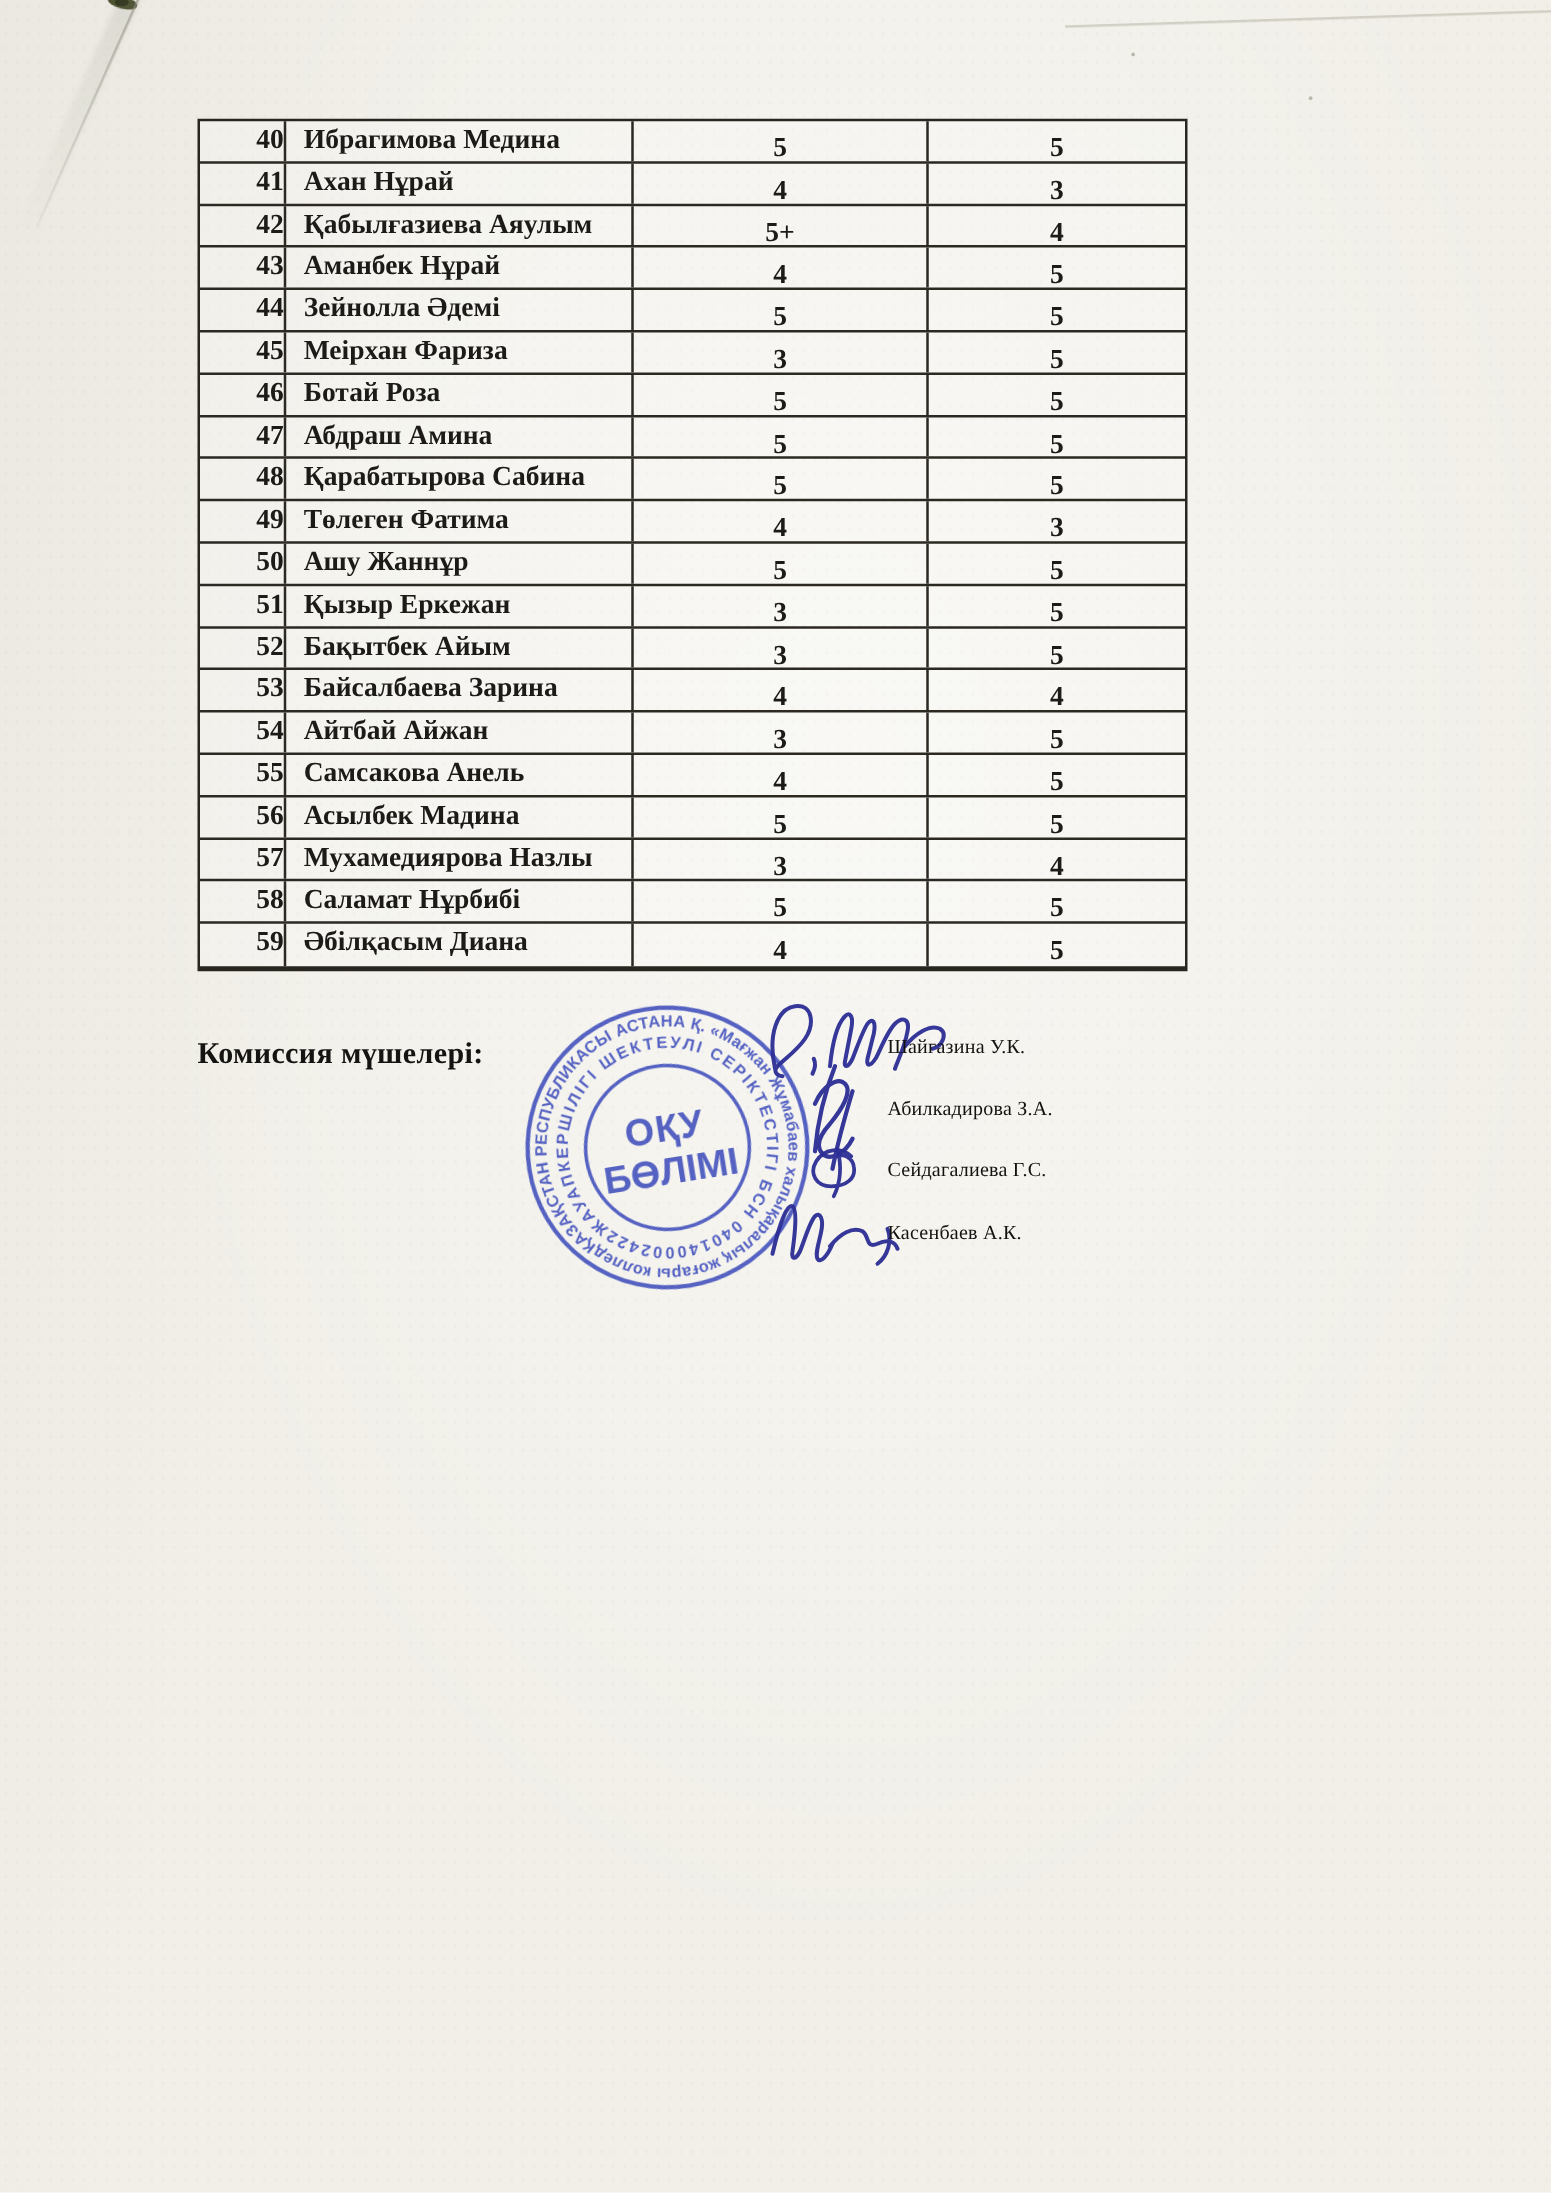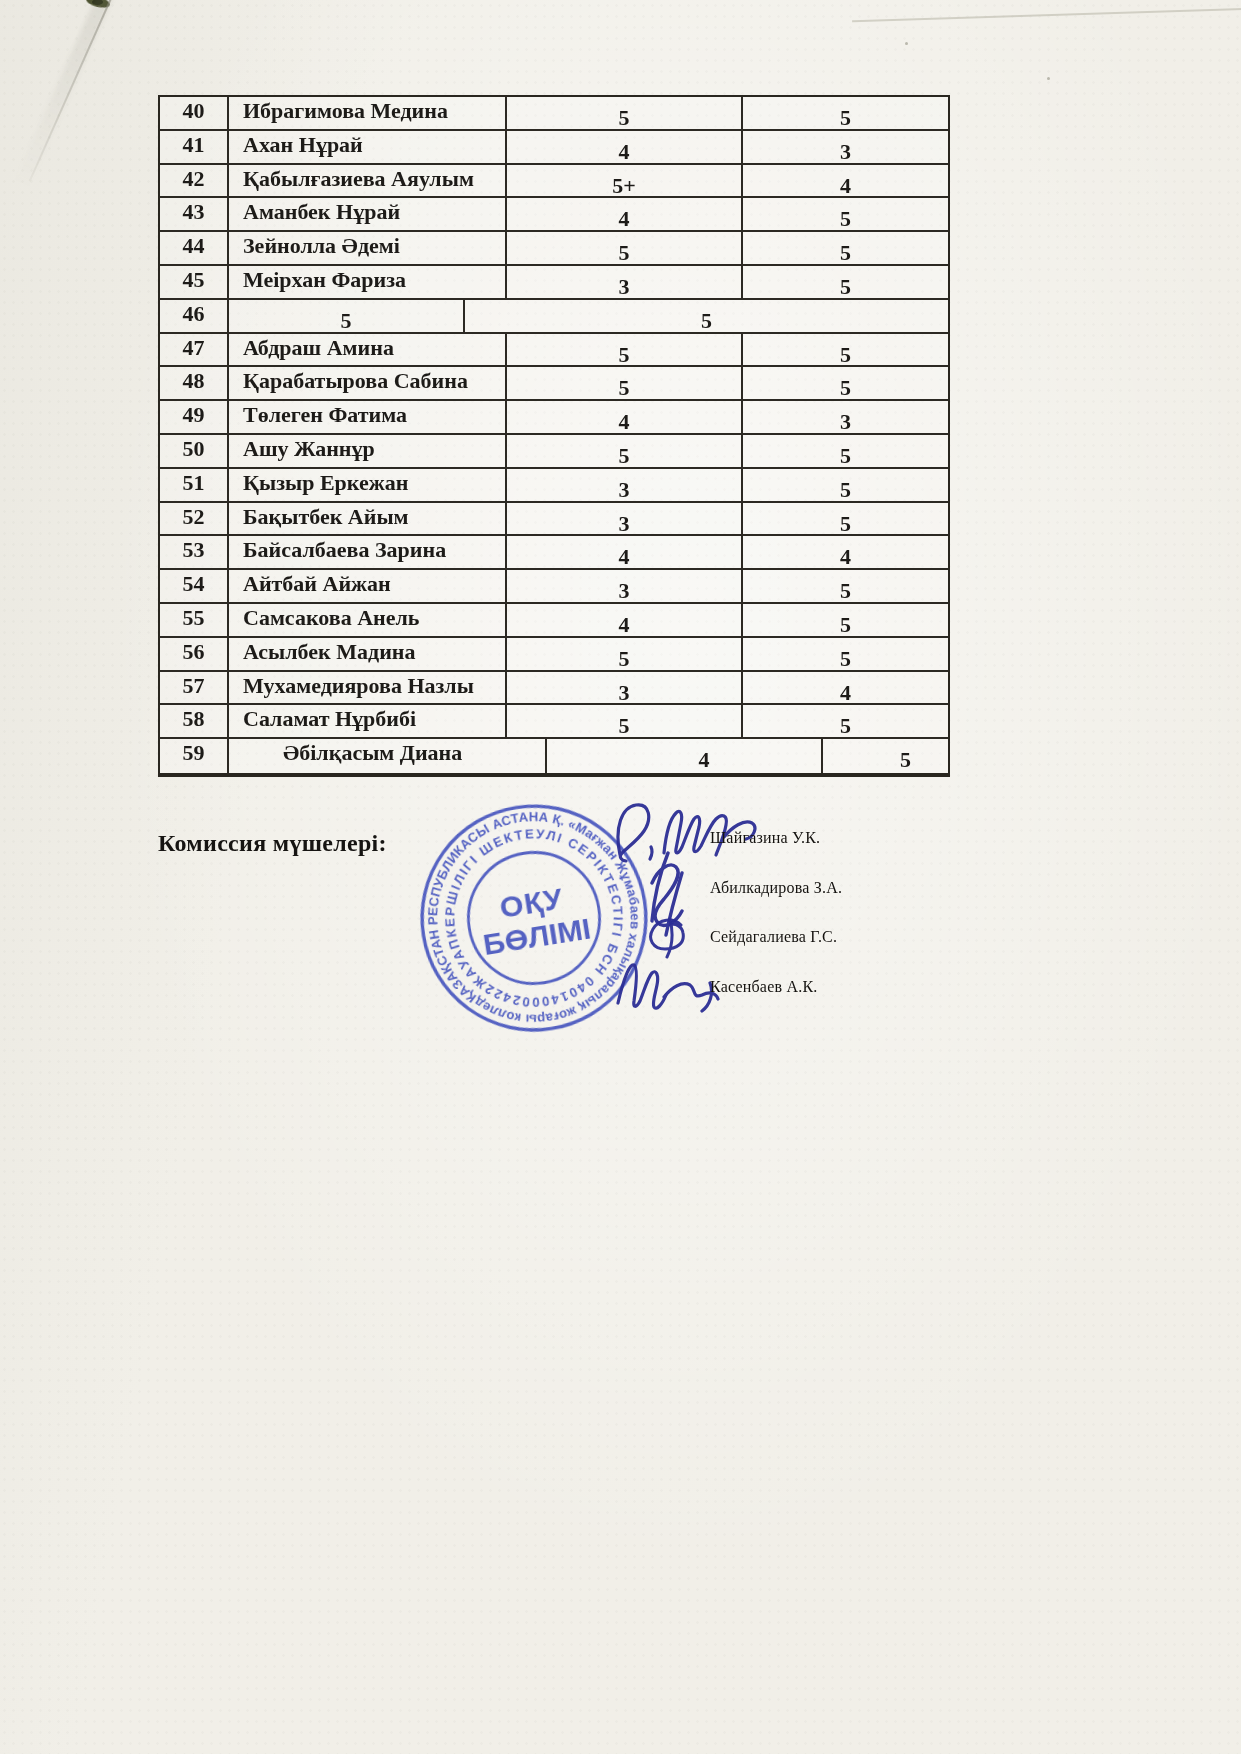--- a/index.html
+++ b/index.html
@@ -34,23 +34,23 @@
     background:#8a8878; opacity:.55;}
 
   
   .grade-table{
     position:absolute; left:158px; top:95px; width:792px;
     border:2.5px solid #29261f; border-bottom-width:4.5px;
     box-sizing:border-box; background:rgba(255,255,255,.22);
   }
   .g-row{position:relative; display:flex; height:33.8px; box-sizing:border-box;
     border-bottom:2px solid #2c2923; font-weight:700; font-size:22px; line-height:1.05;}
-  .g-row:last-child{border-bottom:none;gap:40px;}
+  .g-row:last-child{border-bottom:none;}
   .g-row > div{box-sizing:border-box;}
-  .c-num{width:69px; border-right:2.2px solid #2c2923; text-align:center; padding-top:2px;}
+  .c-num{width:69px; border-right:2.2px solid #2c2923; text-align:right; padding-top:2px;}
   .c-name{width:278px; border-right:2.2px solid #2c2923; padding:2px 0 0 14px;}
   .c-g1{width:236px; border-right:2.2px solid #2c2923; text-align:center; padding-top:9px;}
   .c-g2{flex:1; text-align:center; padding-top:9px;}
 
   
   .commission-label{position:absolute; left:158px; top:830px; font-size:24px;
     letter-spacing:.3px; color:#161412;font-weight:bold;}
   .members{position:absolute; left:710px; top:829px; width:330px;}
   .member-row{height:49.5px;}
   .member-name{font-size:16px; color:#14120f; letter-spacing:.2px;}
@@ -116,20 +116,21 @@
 
     <div class="g-row">
       <div class="c-num"><span>45</span></div>
       <div class="c-name"><span>Меірхан Фариза</span></div>
       <div class="c-g1"><span>3</span></div>
       <div class="c-g2"><span>5</span></div>
     </div>
 
     <div class="g-row">
       <div class="c-num"><span>46</span></div>
+      <div class="c-name"><span>Ботай Роза</span></div>
       <div class="c-g1"><span>5</span></div>
       <div class="c-g2"><span>5</span></div>
     </div>
 
     <div class="g-row">
       <div class="c-num"><span>47</span></div>
       <div class="c-name"><span>Абдраш Амина</span></div>
       <div class="c-g1"><span>5</span></div>
       <div class="c-g2"><span>5</span></div>
     </div>

